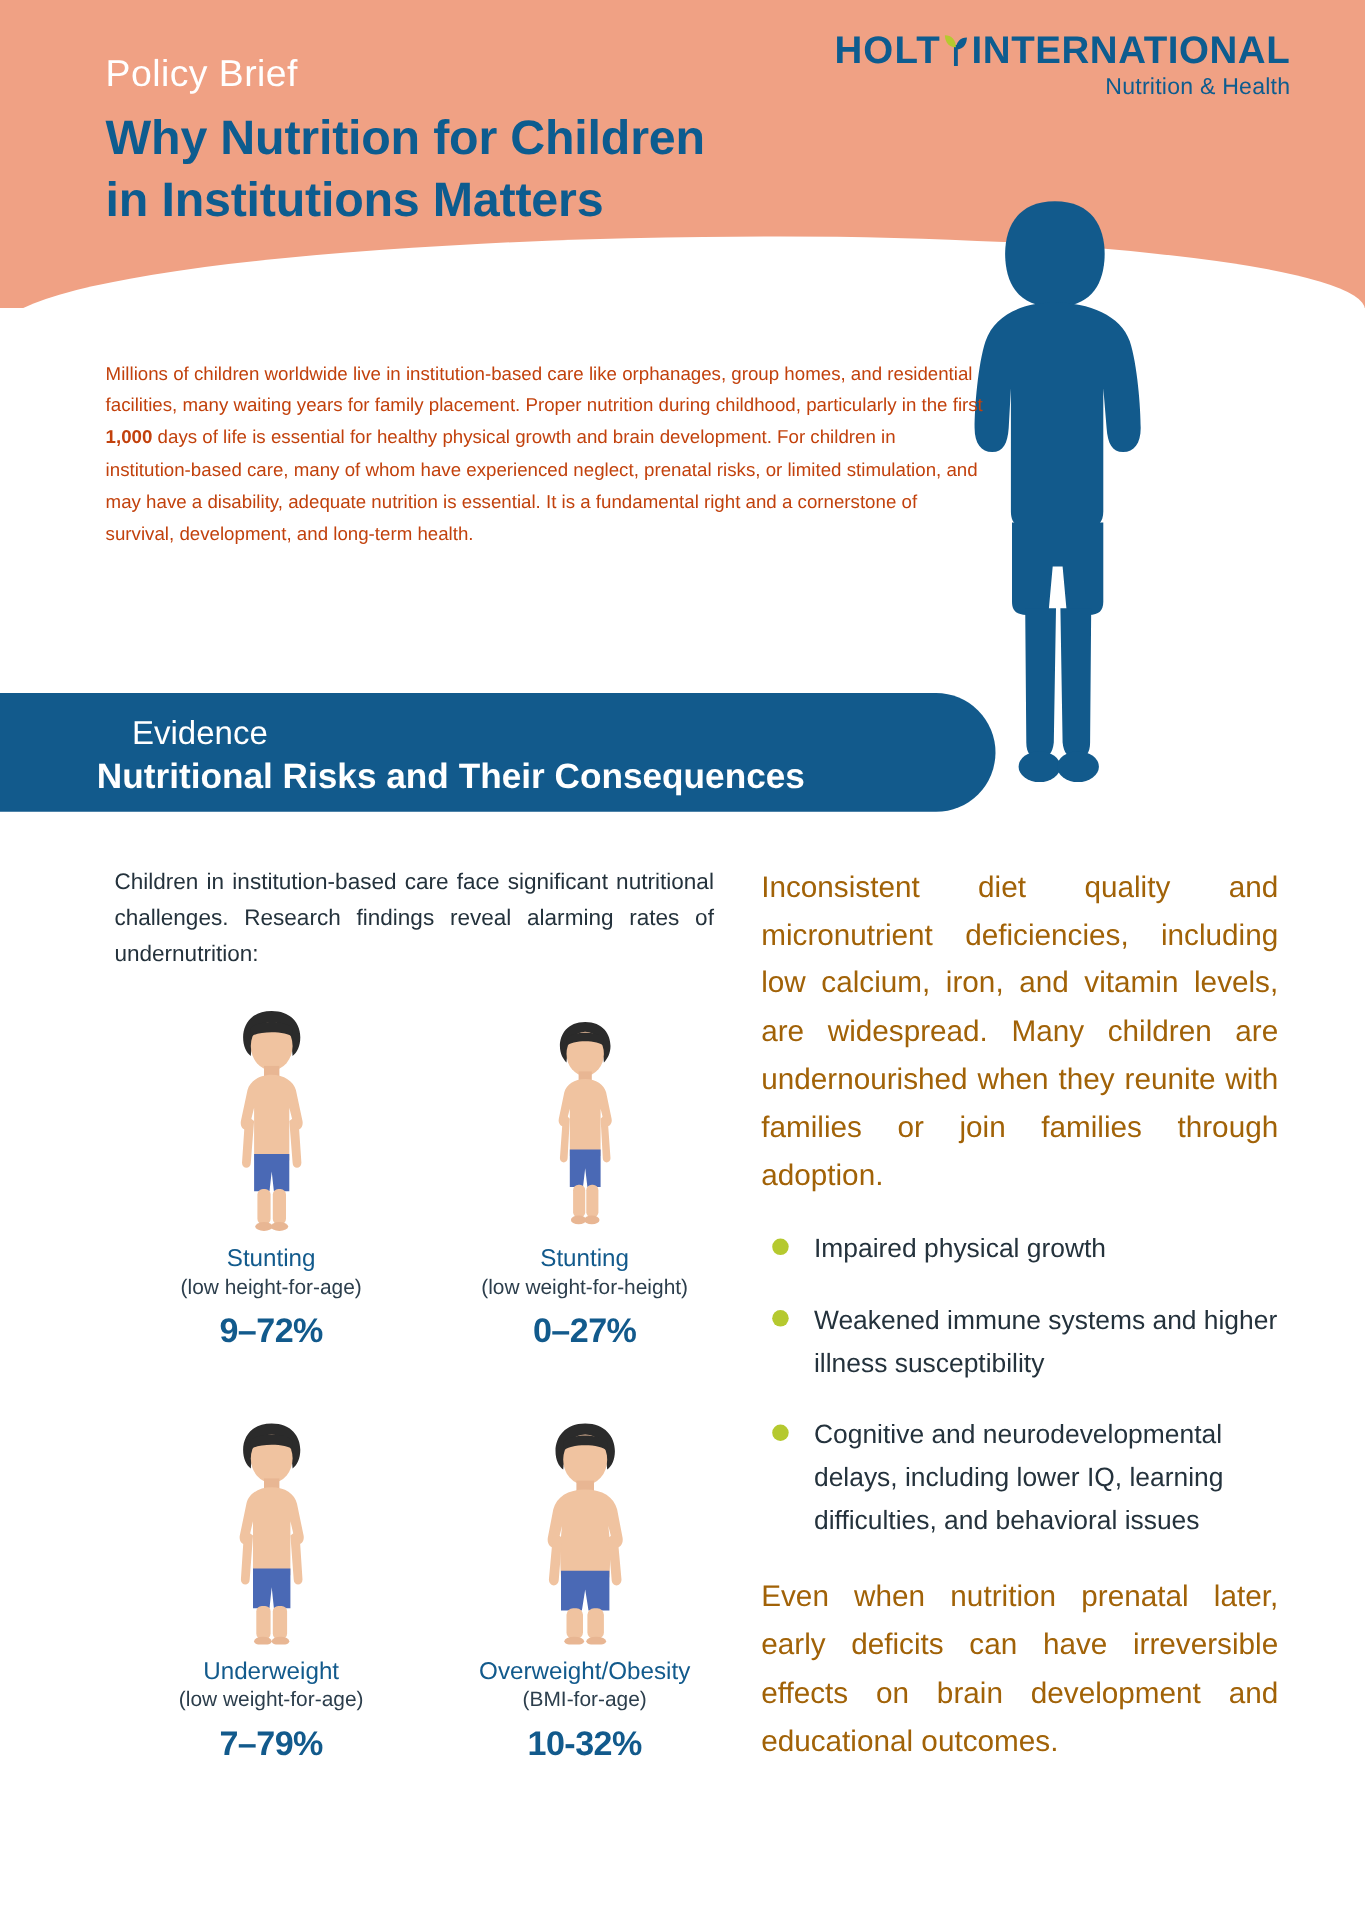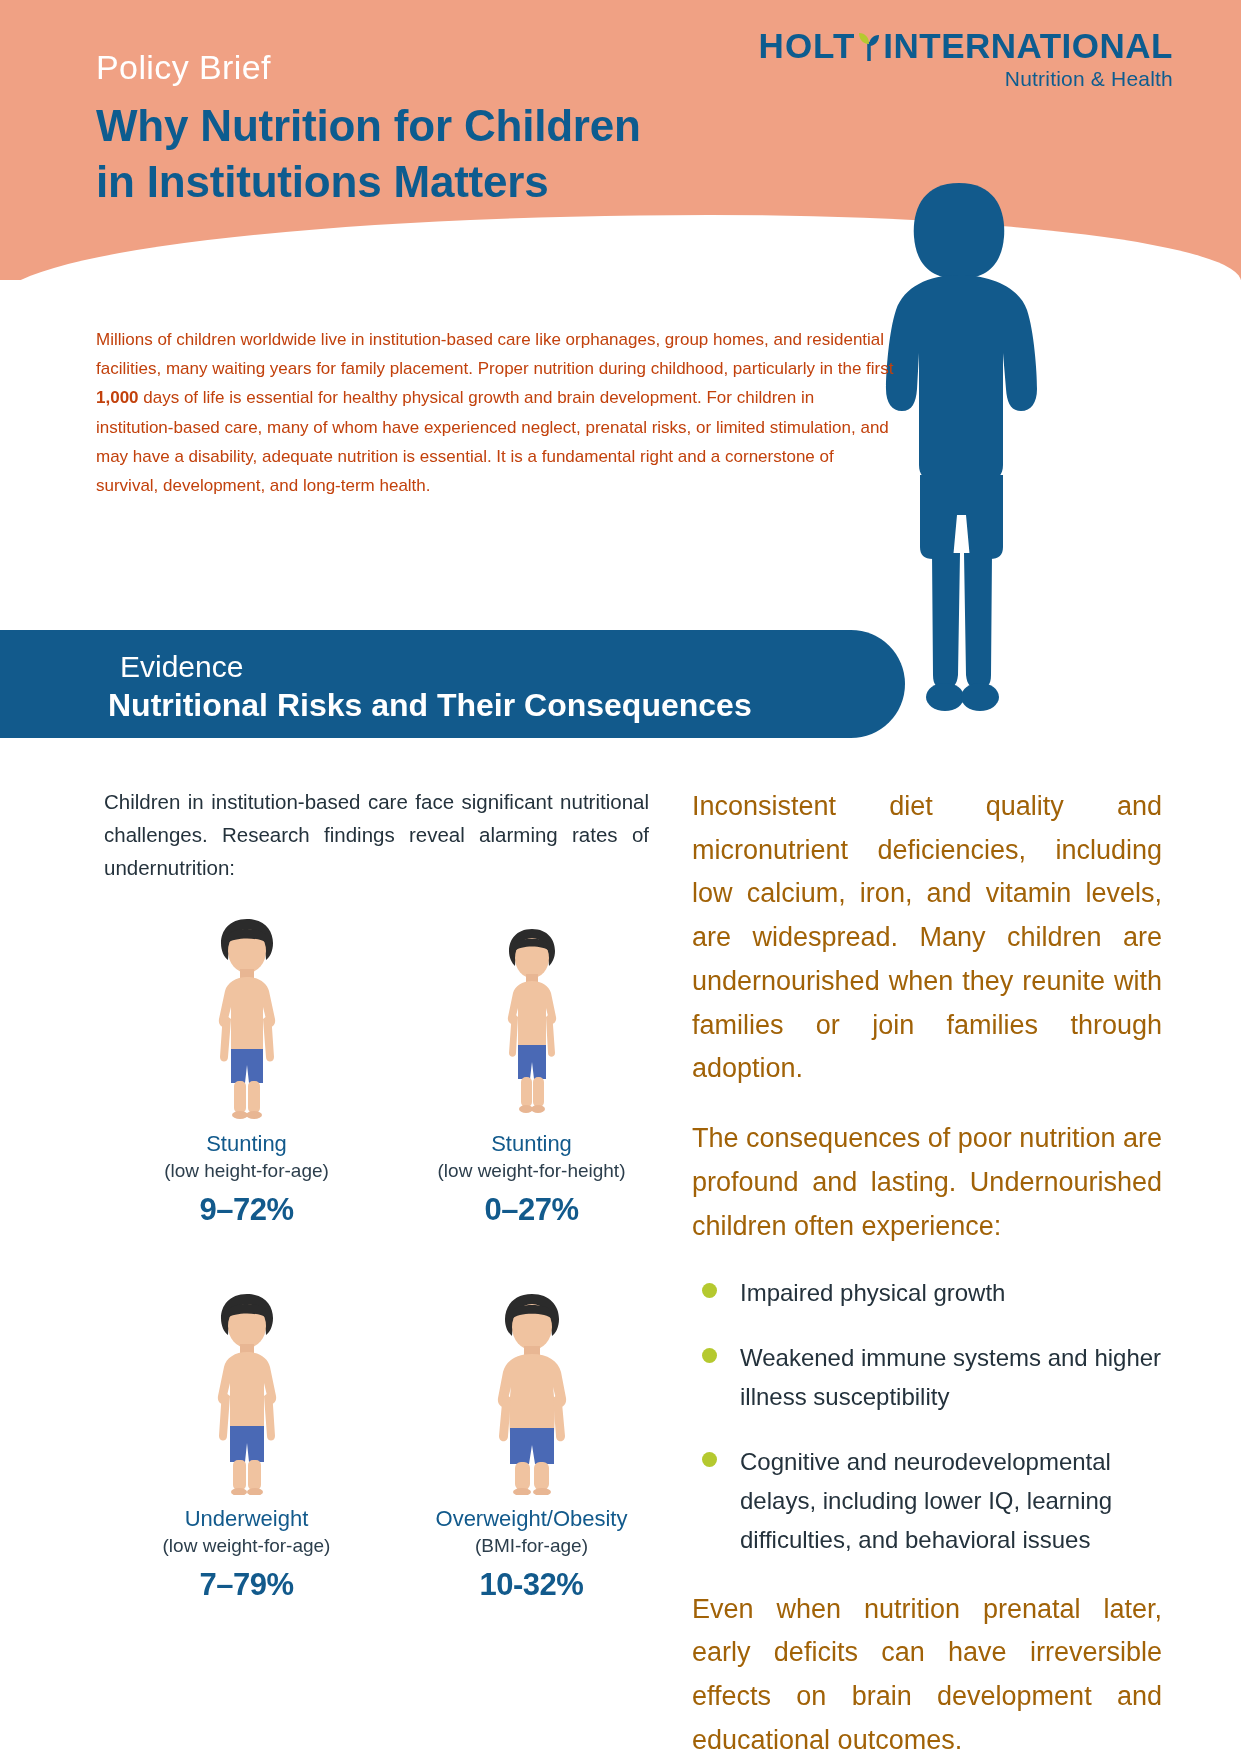--- a/index.html
+++ b/index.html
@@ -121,21 +121,21 @@
   .evidence-label {
     position: absolute;
     left: 96px;
     top: 650px;
     font-size: 30px;
     color: #ffffff;
     margin-left: 24px;
   }
   .evidence-title {
     position: absolute;
-    left: 108px;
+    left: 88px;
     top: 687px;
     font-size: 32px;
     font-weight: bold;
     color: #ffffff;
   }
 
   
   .col-left {
     position: absolute;
     left: 104px;
@@ -387,21 +387,20 @@
       <div class="stat-name">Overweight/Obesity</div>
       <div class="stat-sub">(BMI-for-age)</div>
       <div class="stat-value">10-32%</div>
     </div>
 
   </div>
 </div>
 
 <div class="col-right">
   <p>Inconsistent diet quality and micronutrient deficiencies, including low calcium, iron, and vitamin levels, are widespread. Many children are undernourished when they reunite with families or join families through adoption.</p>
-  <p>The consequences of poor nutrition are profound and lasting. Undernourished children often experience:</p>
 
   <ul class="bullets">
     <li>
       <span class="bullet-dot"></span>
       <span>Impaired physical growth</span>
     </li>
     <li>
       <span class="bullet-dot"></span>
       <span>Weakened immune systems and higher illness susceptibility</span>
     </li>

